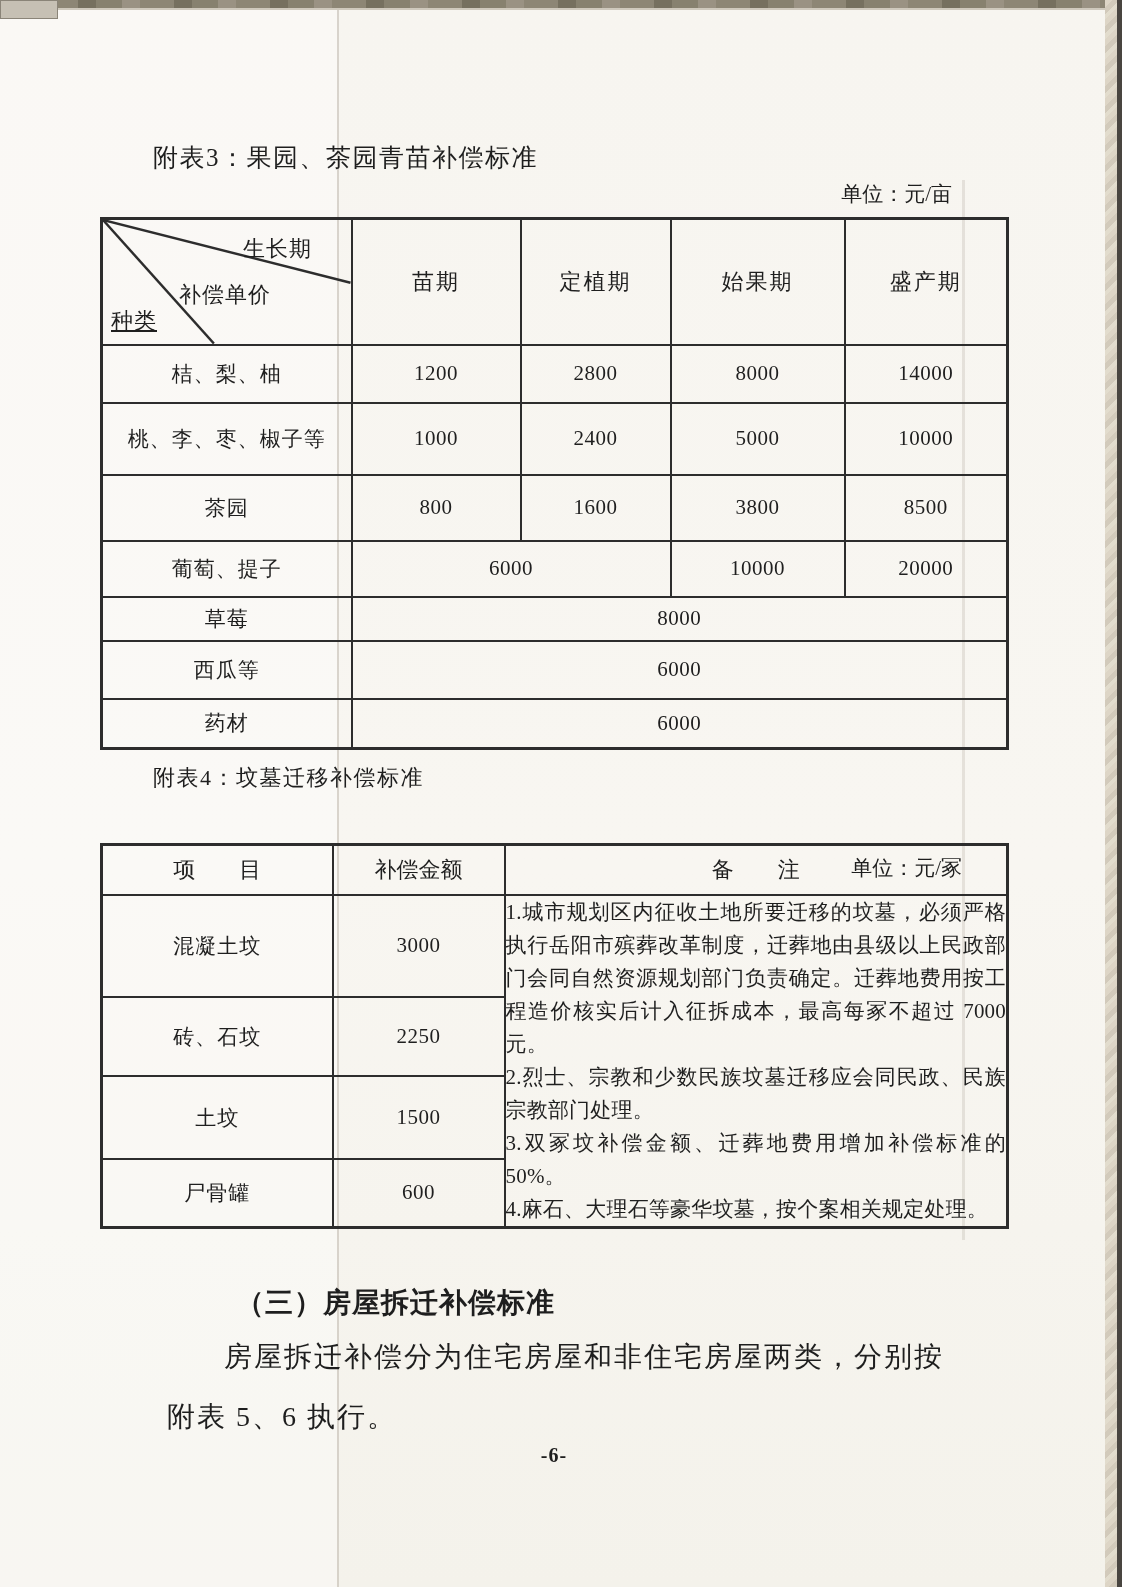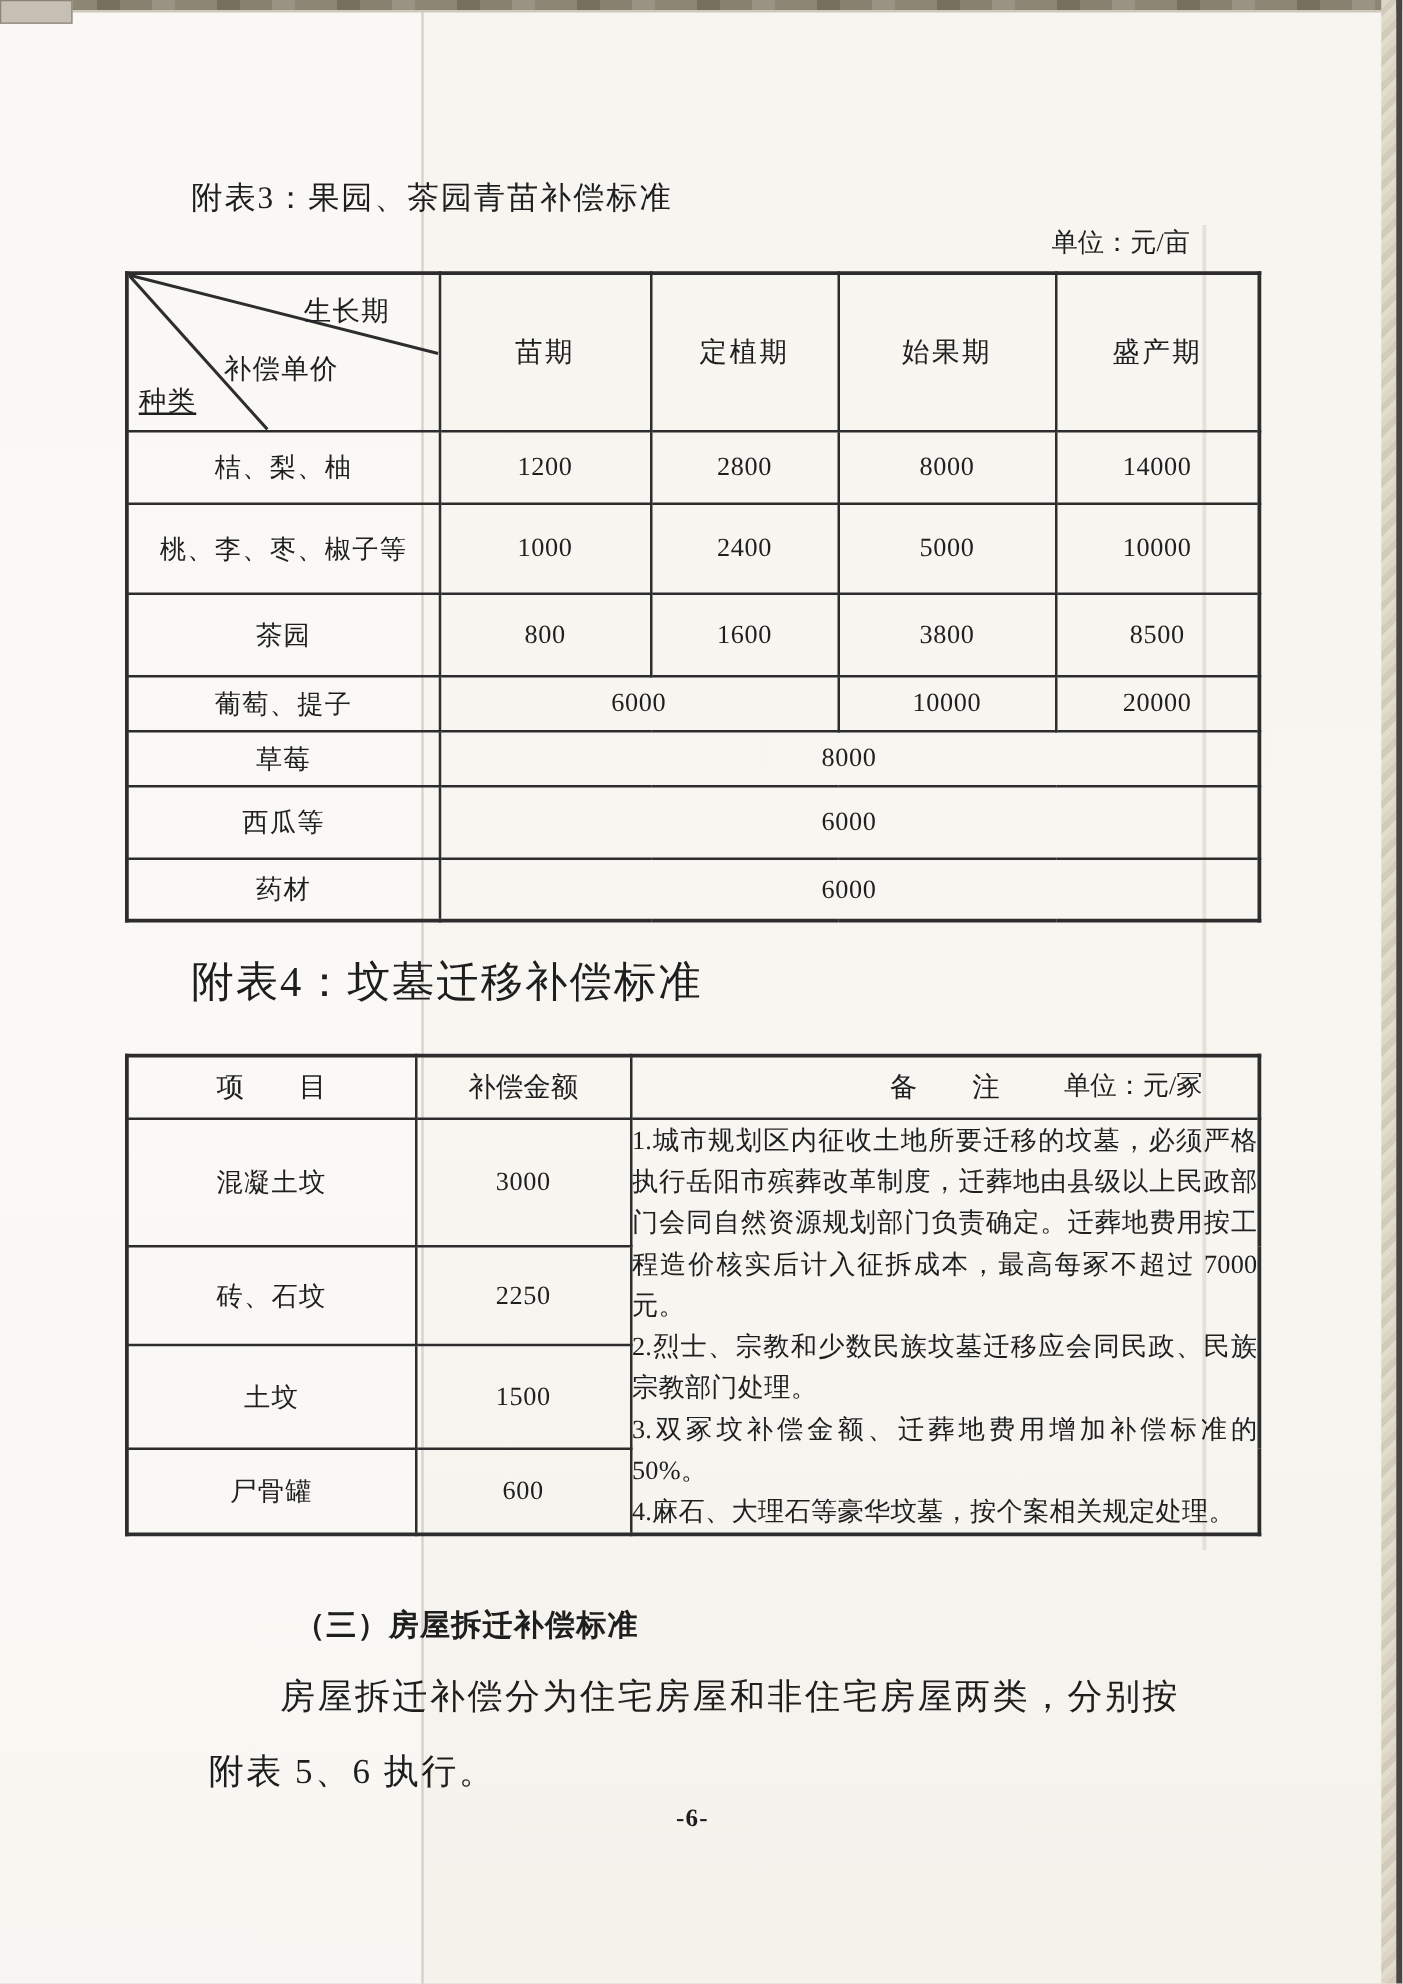--- a/index.html
+++ b/index.html
@@ -20,21 +20,21 @@
   .left-tone { position:absolute; top:8px; left:0; width:337px; height:1579px;
     background:rgba(255,255,255,0.35); }
   .fold-line { position:absolute; top:8px; left:337px; width:2px; height:1579px;
     background:rgba(186,178,168,0.5); }
   .streak { position:absolute; top:180px; left:962px; width:3px; height:1060px;
     background:rgba(170,162,152,0.25); }
 
   
   .t3-title { position:absolute; left:153px; top:141px; font-size:25px; letter-spacing:1.5px; }
   .t3-unit  { position:absolute; left:702px; width:250px; top:180px; font-size:21px; text-align:right; }
-  .t4-title { position:absolute; left:153px; top:763px; font-size:34px; letter-spacing:1.5px; }
+  .t4-title { position:absolute; left:153px; top:763px; font-size:22px; letter-spacing:1.5px; }
   .t4-unit  { position:absolute; left:712px; width:250px; top:806px; font-size:21px; text-align:right;margin-top:48px; }
 
   
   table.tbl { position:absolute; left:100px; border-collapse:collapse; table-layout:fixed;
     border:3px solid #2d2d2d; background:transparent;padding-left:14px; }
   .tbl th, .tbl td { border:2px solid #2d2d2d; text-align:center; vertical-align:middle;
     padding:0; font-size:21px; color:#1f1f1f; font-weight:400; }
   .t3 { top:217px; width:906px; }
   .t4 { top:843px; width:906px; }
   .tbl th { font-size:22px; letter-spacing:2px; }
@@ -48,21 +48,21 @@
   .corner span { position:absolute; font-size:22px; letter-spacing:1px; white-space:nowrap; }
   .c-growth { left:140px; top:14px; }
   .c-price  { left:76px;  top:60px; }
   .c-cat    { left:8px;   top:86px;text-decoration:underline; }
 
   
   .remarks { text-align:left; padding:8px 15px; }
   .remark  { font-size:21px; line-height:33px; text-align:justify; letter-spacing:0.2px; }
 
   
-  .sec-heading { position:absolute; left:236px; top:1284px; font-size:24px; font-weight:bold;
+  .sec-heading { position:absolute; left:236px; top:1284px; font-size:28px; font-weight:bold;
     font-family:"Liberation Sans", sans-serif; letter-spacing:1px; }
   .body-line { position:absolute; font-size:28px; letter-spacing:2px; }
   .l1 { left:224px; top:1338px; }
   .l2 { left:167px; top:1398px; }
   .page-num { position:absolute; left:0; width:1108px; top:1444px; text-align:center;
     font-size:20px; font-weight:bold; letter-spacing:1px; }
 </style>
 </head>
 <body>
 
@@ -116,21 +116,21 @@
         <td class="num">5000</td>
         <td class="num">10000</td>
       </tr>
       <tr style="height:66px">
         <td class="lbl">茶园</td>
         <td class="num">800</td>
         <td class="num">1600</td>
         <td class="num">3800</td>
         <td class="num">8500</td>
       </tr>
-      <tr style="height:44px">
+      <tr style="height:56px">
         <td class="lbl">葡萄、提子</td>
         <td class="num" colspan="2">6000</td>
         <td class="num">10000</td>
         <td class="num">20000</td>
       </tr>
       <tr style="height:44px">
         <td class="lbl">草莓</td>
         <td class="num" colspan="4">8000</td>
       </tr>
       <tr style="height:58px">

